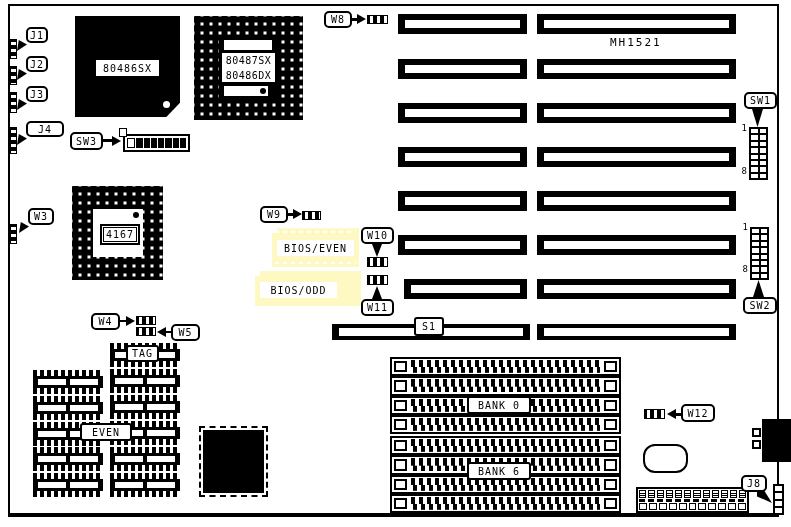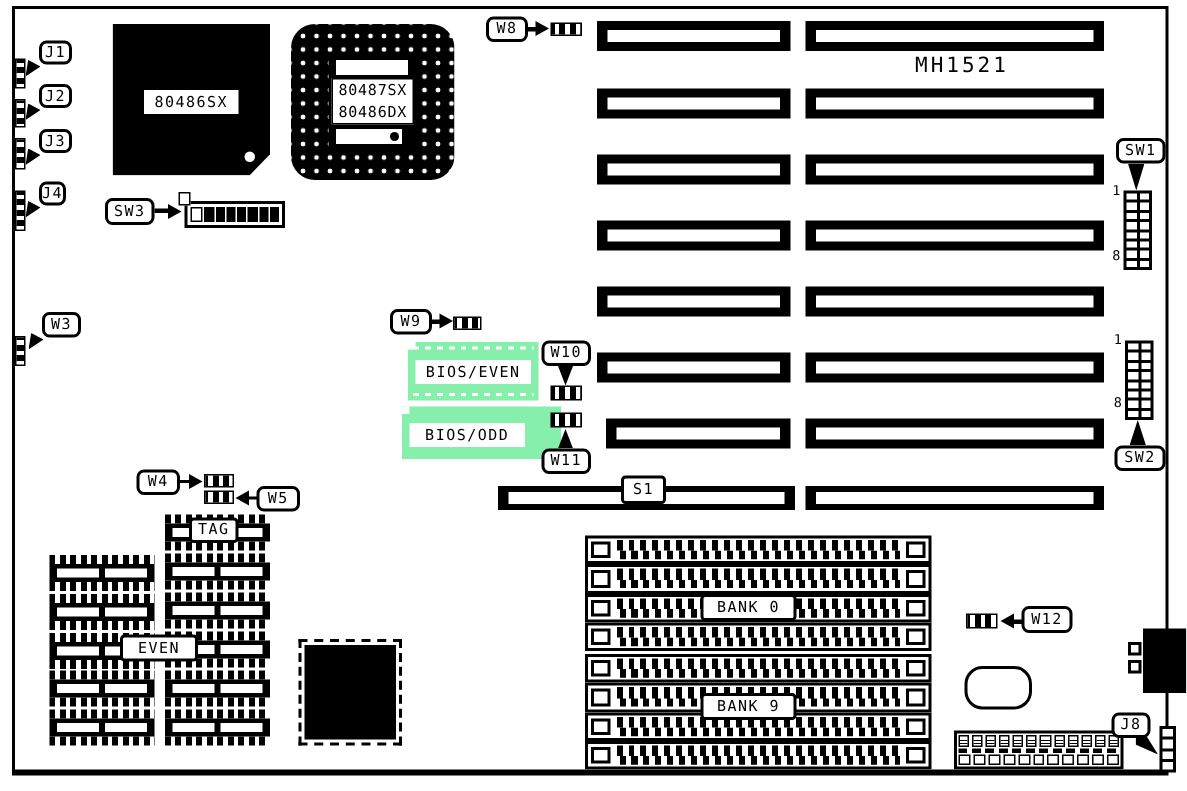--- a/index.html
+++ b/index.html
@@ -36,30 +36,30 @@
   
   .sw3{background:#fff;border:2px solid #000;display:flex;gap:1px;padding:2px;z-index:4;}
   .sw3 i{flex:1;background:#000;}
   .sw3 i:first-child{background:#fff;border:1px solid #000;}
   .marker{background:#fff;border:1px solid #000;z-index:5;}
   
   .chip486{background:#000;clip-path:polygon(0 0,100% 0,100% 86%,87% 100%,0 100%);}
   .whitedot{background:#fff;border-radius:50%;z-index:3;}
   .blackdot{background:#000;border-radius:50%;z-index:4;}
   .pga{background-color:#000;background-image:radial-gradient(#fff 1.5px,transparent 1.7px);
-       background-size:9px 9px;background-position:3.5px 3.5px;border-radius:16px;}
+       background-size:9px 9px;background-position:3.5px 3.5px;}
   .patch{background:#000;z-index:2;}
   .wbar{background:#fff;z-index:3;}
   .fpulbl{background:#fff;border:1px solid #000;font-size:10px;line-height:15px;text-align:center;
           letter-spacing:0.5px;z-index:3;}
   .c4167{background:#fff;z-index:2;}
   .dbl-outer{position:absolute;border:2px solid #000;padding:1px;background:#fff;z-index:3;}
   .dbl-inner{border:1px solid #000;font-size:10px;letter-spacing:1px;padding:0 2px;line-height:13px;}
   
-  .blackrect{background:#86efac;}
+  .blackrect{background:#fef9c3;}
   .dash{position:absolute;left:3px;right:3px;height:2px;z-index:2;
         background:repeating-linear-gradient(90deg,#fff 0 4px,transparent 4px 8px);}
   .notch{position:absolute;left:0;top:0;width:5px;height:5px;background:#fff;z-index:2;}
   
   .dipcol{display:flex;flex-direction:column;justify-content:space-between;}
   .dip{height:24px;}
   .comb{height:6px;background:repeating-linear-gradient(90deg,#000 0 4px,#fff 4px 7px);}
   .dbody{height:12px;background:#000;position:relative;}
   .dbody i{position:absolute;top:3px;height:6px;width:40%;background:#fff;}
   .dbody i.l{left:7%;}.dbody i.r{right:7%;}
@@ -78,21 +78,21 @@
   .bc-top i{flex:1;border:1px solid #000;background:linear-gradient(#fff 0 2px,#000 2px 3px,#fff 3px 4px,#000 4px 5px,#fff 5px);}
   .bc-mid{height:3px;background:repeating-linear-gradient(90deg,#000 0 6px,#fff 6px 9px);}
   .bc-bot{display:flex;gap:2px;flex:1;}
   .bc-bot i{flex:1;border:1px solid #000;background:#fff;}
   
   .j8head{background:#000;display:flex;flex-direction:column;gap:2px;padding:2px;z-index:5;}
   .j8head i{flex:1;background:#fff;}
   .din{background:#000;z-index:4;}
   .tab{background:#fff;border:2px solid #000;z-index:5;}
   .blob{border:2px solid #000;border-radius:12px;background:#fff;}
-  .titletxt{font-size:14px;letter-spacing:2px;z-index:2;}
+  .titletxt{font-size:11px;letter-spacing:2px;z-index:2;}
 </style>
 </head>
 <body>
 
 <div class="board">
 
   <div class="abs frame"></div>
 
   <div class="abs seg" style="left:398px;top:14px;width:129px;height:20px">
       <i class="stripe"></i>
@@ -202,21 +202,21 @@
   <div class="abs vjump" style="left:10px;top:39px;width:7px;height:20px"></div>
 
   <div class="abs callout" style="left:26px;top:56px;width:22px;height:16px">J2</div>
   <div class="abs dtail" style="left:17px;top:69px;width:10px;height:11px"></div>
   <div class="abs vjump" style="left:10px;top:66px;width:7px;height:19px"></div>
 
   <div class="abs callout" style="left:26px;top:86px;width:22px;height:16px">J3</div>
   <div class="abs dtail" style="left:17px;top:99px;width:10px;height:11px"></div>
   <div class="abs vjump" style="left:10px;top:92px;width:7px;height:21px"></div>
 
-  <div class="abs callout" style="left:26px;top:121px;width:18px;height:16px">J4</div>
+  <div class="abs callout" style="left:26px;top:121px;width:38px;height:16px">J4</div>
   <div class="abs dtail" style="left:17px;top:134px;width:10px;height:11px"></div>
   <div class="abs vjump" style="left:10px;top:127px;width:7px;height:27px"></div>
 
   <div class="abs callout" style="left:28px;top:208px;width:26px;height:17px">W3</div>
   <div class="abs dtail" style="left:19px;top:222px;width:10px;height:11px"></div>
   <div class="abs vjump" style="left:10px;top:224px;width:7px;height:20px"></div>
 
   <div class="abs chip486" style="left:75px;top:16px;width:105px;height:101px"></div>
   <div class="abs chiplbl" style="left:96px;top:60px;width:63px;height:16px">80486SX</div>
   <div class="abs whitedot" style="left:163px;bottom:auto;top:101px;width:7px;height:7px"></div>
@@ -240,33 +240,40 @@
       <i></i>
       <i></i>
       <i></i>
       <i></i>
       <i></i>
       <i></i>
       <i></i>
       <i></i>
     </div>
 
+  <div class="abs pga" style="left:72px;top:186px;width:91px;height:94px">
+    <div class="abs c4167" style="left:21px;top:23px;width:50px;height:48px"></div>
+    <div class="abs blackdot" style="left:61px;top:26px;width:6px;height:6px"></div>
+    <div class="dbl-outer" style="left:28px;top:38px">
+      <div class="dbl-inner">4167</div>
+    </div>
+  </div>
 
   <div class="abs callout" style="left:260px;top:206px;width:28px;height:17px">W9</div>
   <div class="abs lead" style="left:286px;top:213px;width:8px;height:3px"></div>
   <div class="abs tri-r" style="left:293px;top:209px"></div>
   <div class="abs hjump" style="left:302px;top:211px;width:19px;height:9px"></div>
 
   <div class="abs blackrect" style="left:272px;top:228px;width:87px;height:39px">
     <div class="notch"></div>
     <div class="dash" style="top:3px"></div>
     <div class="dash" style="bottom:3px"></div>
     <div class="abs chiplbl" style="left:5px;top:12px;width:77px;height:16px">BIOS/EVEN</div>
   </div>
-  <div class="abs blackrect" style="left:268px;top:271px;width:106px;height:35px">
+  <div class="abs blackrect" style="left:255px;top:271px;width:106px;height:35px">
     <div class="notch"></div>
     <div class="abs chiplbl" style="left:5px;top:11px;width:77px;height:16px">BIOS/ODD</div>
   </div>
 
   <div class="abs callout" style="left:361px;top:227px;width:33px;height:17px">W10</div>
   <div class="abs vtail" style="left:372px;top:244px;width:10px;height:13px"></div>
   <div class="abs hjump" style="left:367px;top:257px;width:21px;height:10px"></div>
   <div class="abs hjump" style="left:367px;top:275px;width:21px;height:10px"></div>
   <div class="abs vtail up" style="left:372px;top:286px;width:10px;height:13px"></div>
   <div class="abs callout" style="left:361px;top:299px;width:33px;height:17px">W11</div>
@@ -416,21 +423,21 @@
         <span class="teeth"></span>
         <span class="latch"></span>
       </div>
       <div class="simm">
         <span class="latch"></span>
         <span class="teeth"></span>
         <span class="latch"></span>
       </div>
     </div>
   <div class="abs lblbox" style="left:467px;top:396px;width:64px;height:18px">BANK 0</div>
-  <div class="abs lblbox" style="left:467px;top:462px;width:64px;height:18px">BANK 9</div>
+  <div class="abs lblbox" style="left:467px;top:462px;width:64px;height:18px">BANK 6</div>
 
 
   <div class="abs hjump" style="left:644px;top:409px;width:21px;height:10px"></div>
   <div class="abs tri-l" style="left:667px;top:409px"></div>
   <div class="abs lead" style="left:675px;top:413px;width:8px;height:3px"></div>
   <div class="abs callout" style="left:681px;top:404px;width:34px;height:18px">W12</div>
 
   <div class="abs blob" style="left:643px;top:444px;width:45px;height:29px"></div>
 
   <div class="abs bconn" style="left:636px;top:487px;width:113px;height:26px">

